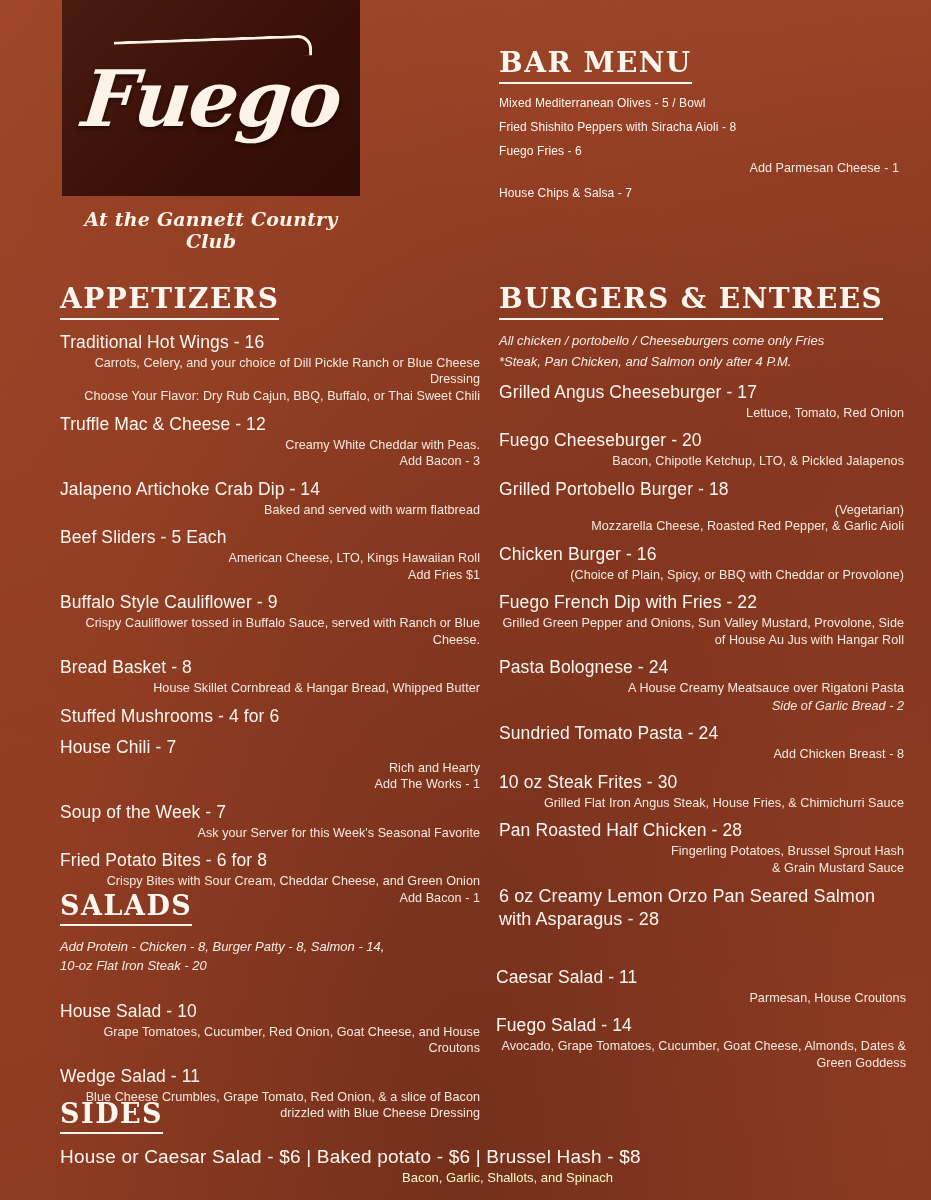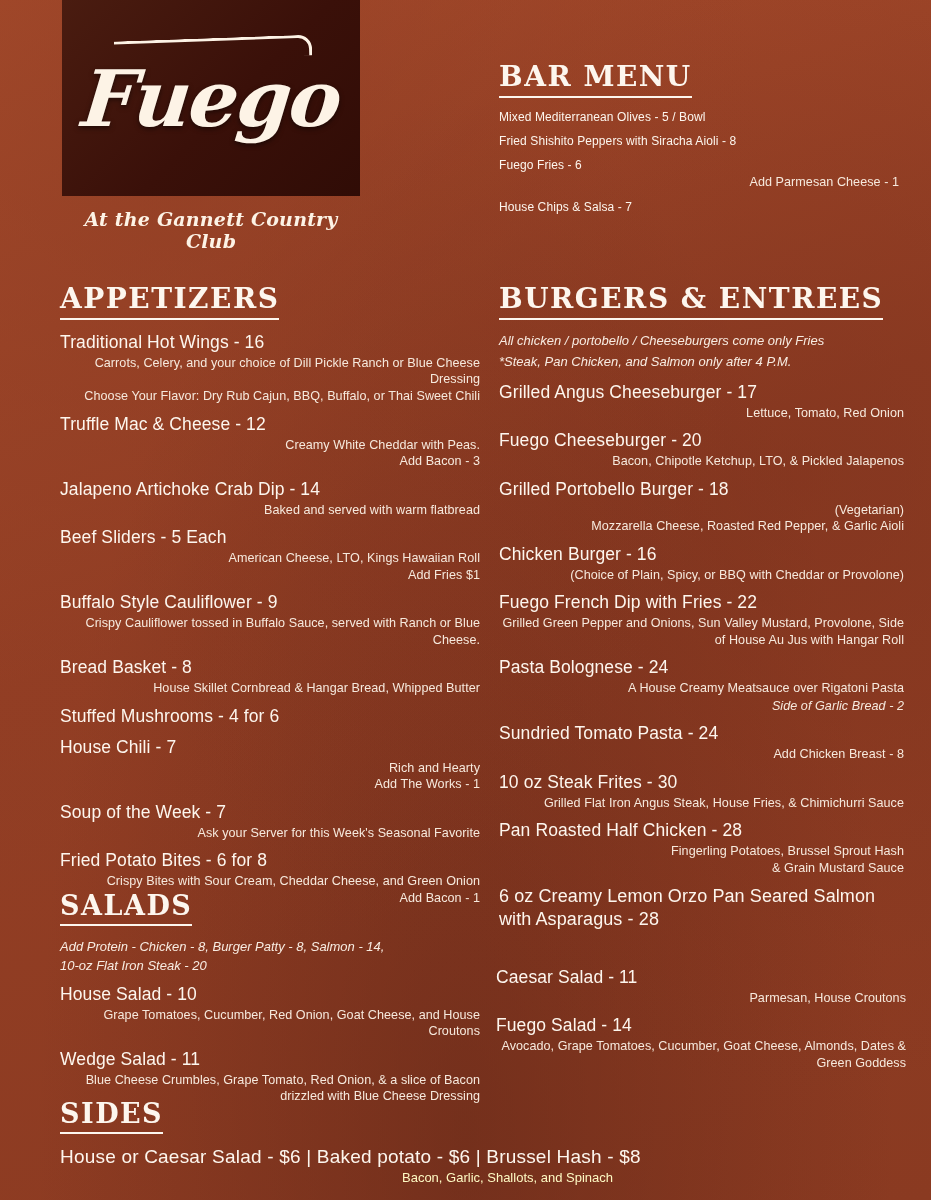--- a/index.html
+++ b/index.html
@@ -131,21 +131,21 @@
   
   .col-left {
     position: absolute;
     left: 60px;
     top: 282px;
     width: 420px;
   }
   .col-right {
     position: absolute;
     left: 499px;
-    top: 60px;
+    top: 46px;
     width: 400px;
   }
   .col-right-main {
     position: absolute;
     left: 499px;
     top: 282px;
     width: 405px;
   }
 
   .bar-menu .item-name {
@@ -311,21 +311,21 @@
 &amp; Grain Mustard Sauce</div>
       </div>
       <div class="item">
         <div class="item-name big">6 oz Creamy Lemon Orzo Pan Seared Salmon with Asparagus - 28</div>
       </div>
     </div>
   </div>
 
   <div class="salads-left">
     <div class="sec-title sm">SALADS</div>
-    <div class="note-ital" style="margin-bottom:8px; white-space:pre-line">Add Protein - Chicken - 8, Burger Patty - 8, Salmon - 14,
+    <div class="note-ital" style="margin-bottom:25px; white-space:pre-line">Add Protein - Chicken - 8, Burger Patty - 8, Salmon - 14,
 10-oz Flat Iron Steak - 20</div>
     <div class="item">
       <div class="item-name">House Salad - 10</div>
       <div class="item-desc">Grape Tomatoes, Cucumber, Red Onion, Goat Cheese, and House Croutons</div>
     </div>
     <div class="item">
       <div class="item-name">Wedge Salad - 11</div>
       <div class="item-desc">Blue Cheese Crumbles, Grape Tomato, Red Onion, &amp; a slice of Bacon drizzled with Blue Cheese Dressing</div>
     </div>
   </div>

